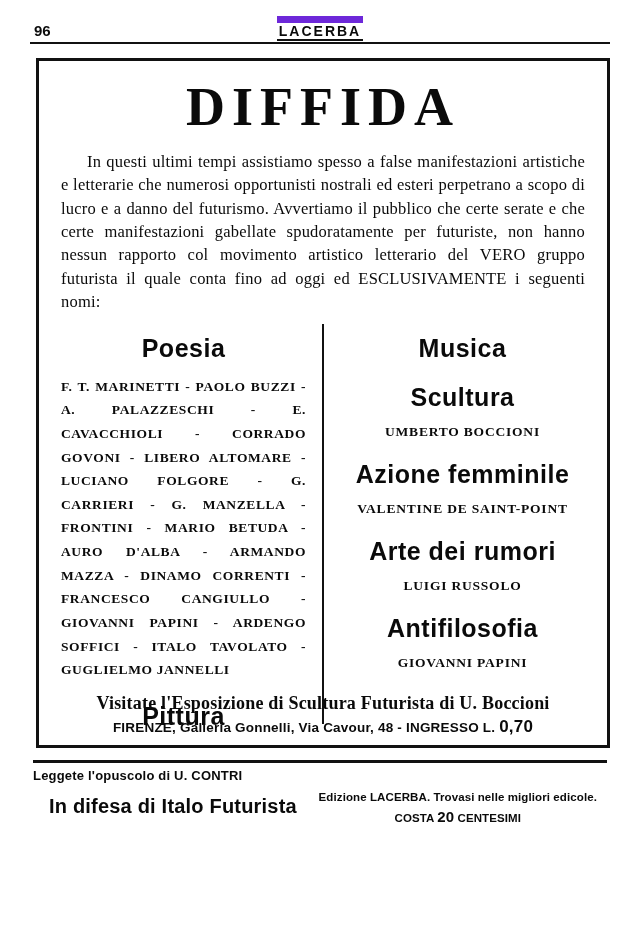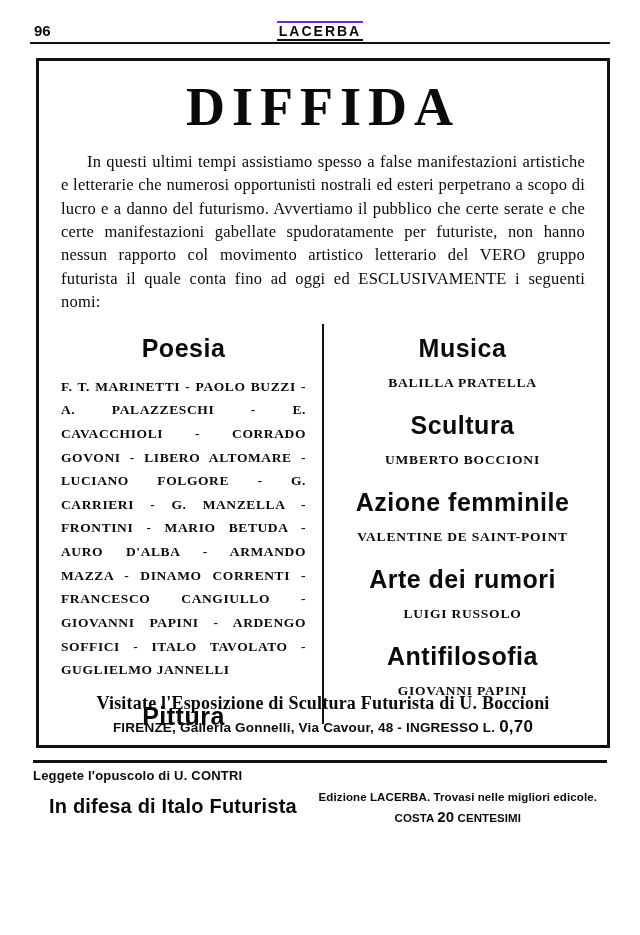--- a/index.html
+++ b/index.html
@@ -45,21 +45,21 @@
     left: 0;
     right: 0;
     top: 1px;
     text-align: center;
     font-family: "Liberation Sans", sans-serif;
     font-weight: bold;
     font-size: 14px;
     letter-spacing: 2px;
   }
   .masthead span {
-    border-top: 2px solid #6d28d9;
+    border-top: 7px solid #6d28d9;
     border-bottom: 2px solid #111;
     padding: 0 2px;
   }
   .head-rule {
     position: absolute;
     left: 0;
     right: 0;
     top: 20px;
     border-top: 2px solid #111;
   }
@@ -251,21 +251,20 @@
       <div class="col col-left">
         <div class="cat-head">Poesia</div>
         <div class="names">F. T. MARINETTI - PAOLO BUZZI - A. PALAZZESCHI - E. CAVACCHIOLI - CORRADO GOVONI - LIBERO ALTOMARE - LUCIANO FOLGORE - G. CARRIERI - G. MANZELLA - FRONTINI - MARIO BETUDA - AURO D'ALBA - ARMANDO MAZZA - DINAMO CORRENTI - FRANCESCO CANGIULLO - GIOVANNI PAPINI - ARDENGO SOFFICI - ITALO TAVOLATO - GUGLIELMO JANNELLI</div>
         <div class="cat-head small-gap">Pittura</div>
       </div>
 
       <div class="divider"></div>
 
       <div class="col col-right">
         <div class="cat-head">Musica</div>
-        <div class="names-center">BALILLA PRATELLA</div>
 
         <div class="cat-head small-gap">Scultura</div>
         <div class="names-center">UMBERTO BOCCIONI</div>
 
         <div class="cat-head small-gap">Azione femminile</div>
         <div class="names-center">VALENTINE DE SAINT-POINT</div>
 
         <div class="cat-head small-gap">Arte dei rumori</div>
         <div class="names-center">LUIGI RUSSOLO</div>
 

